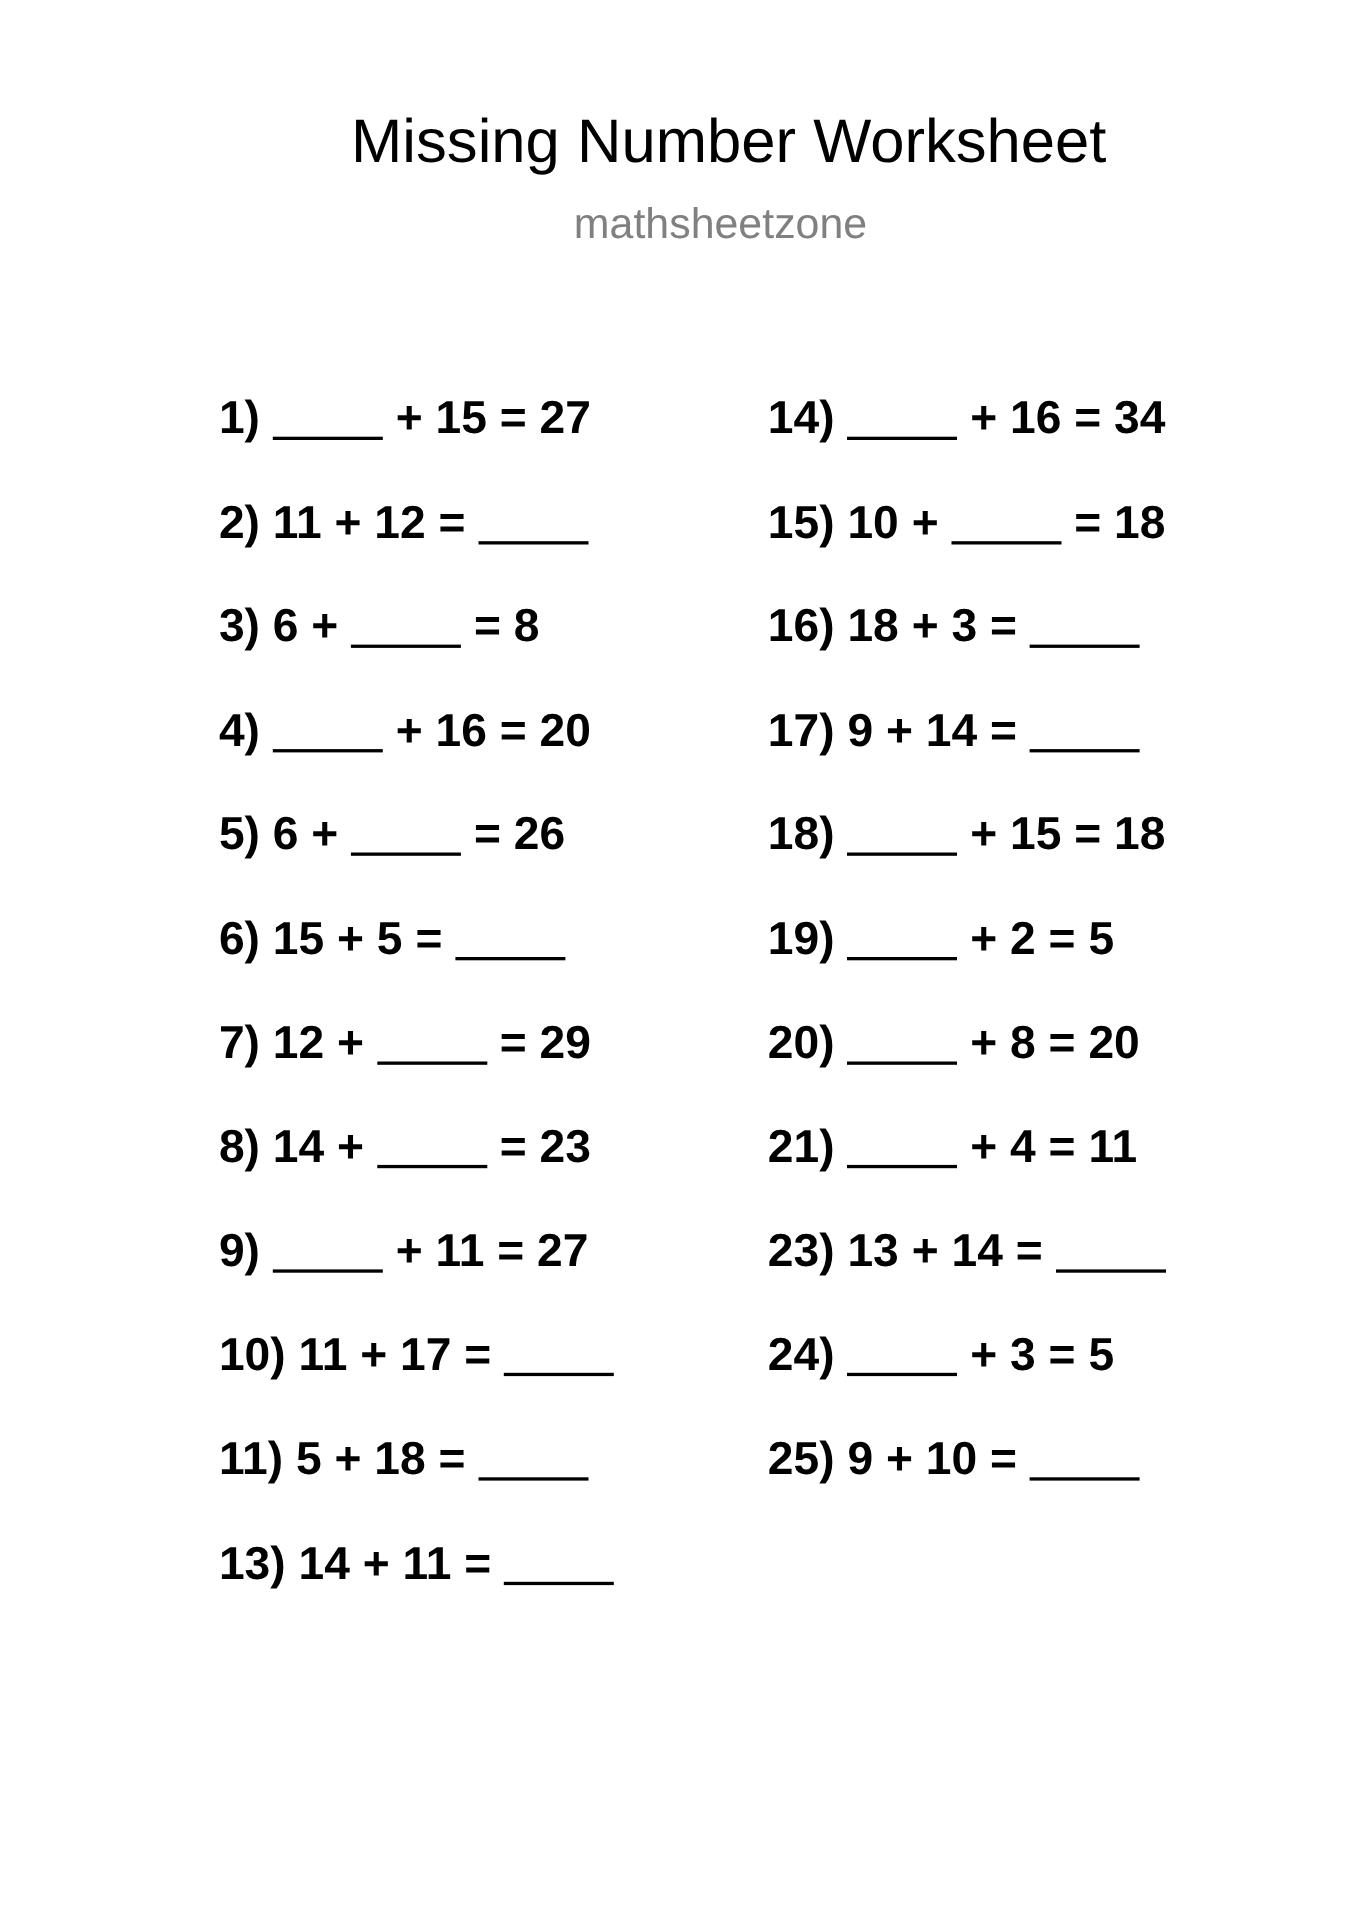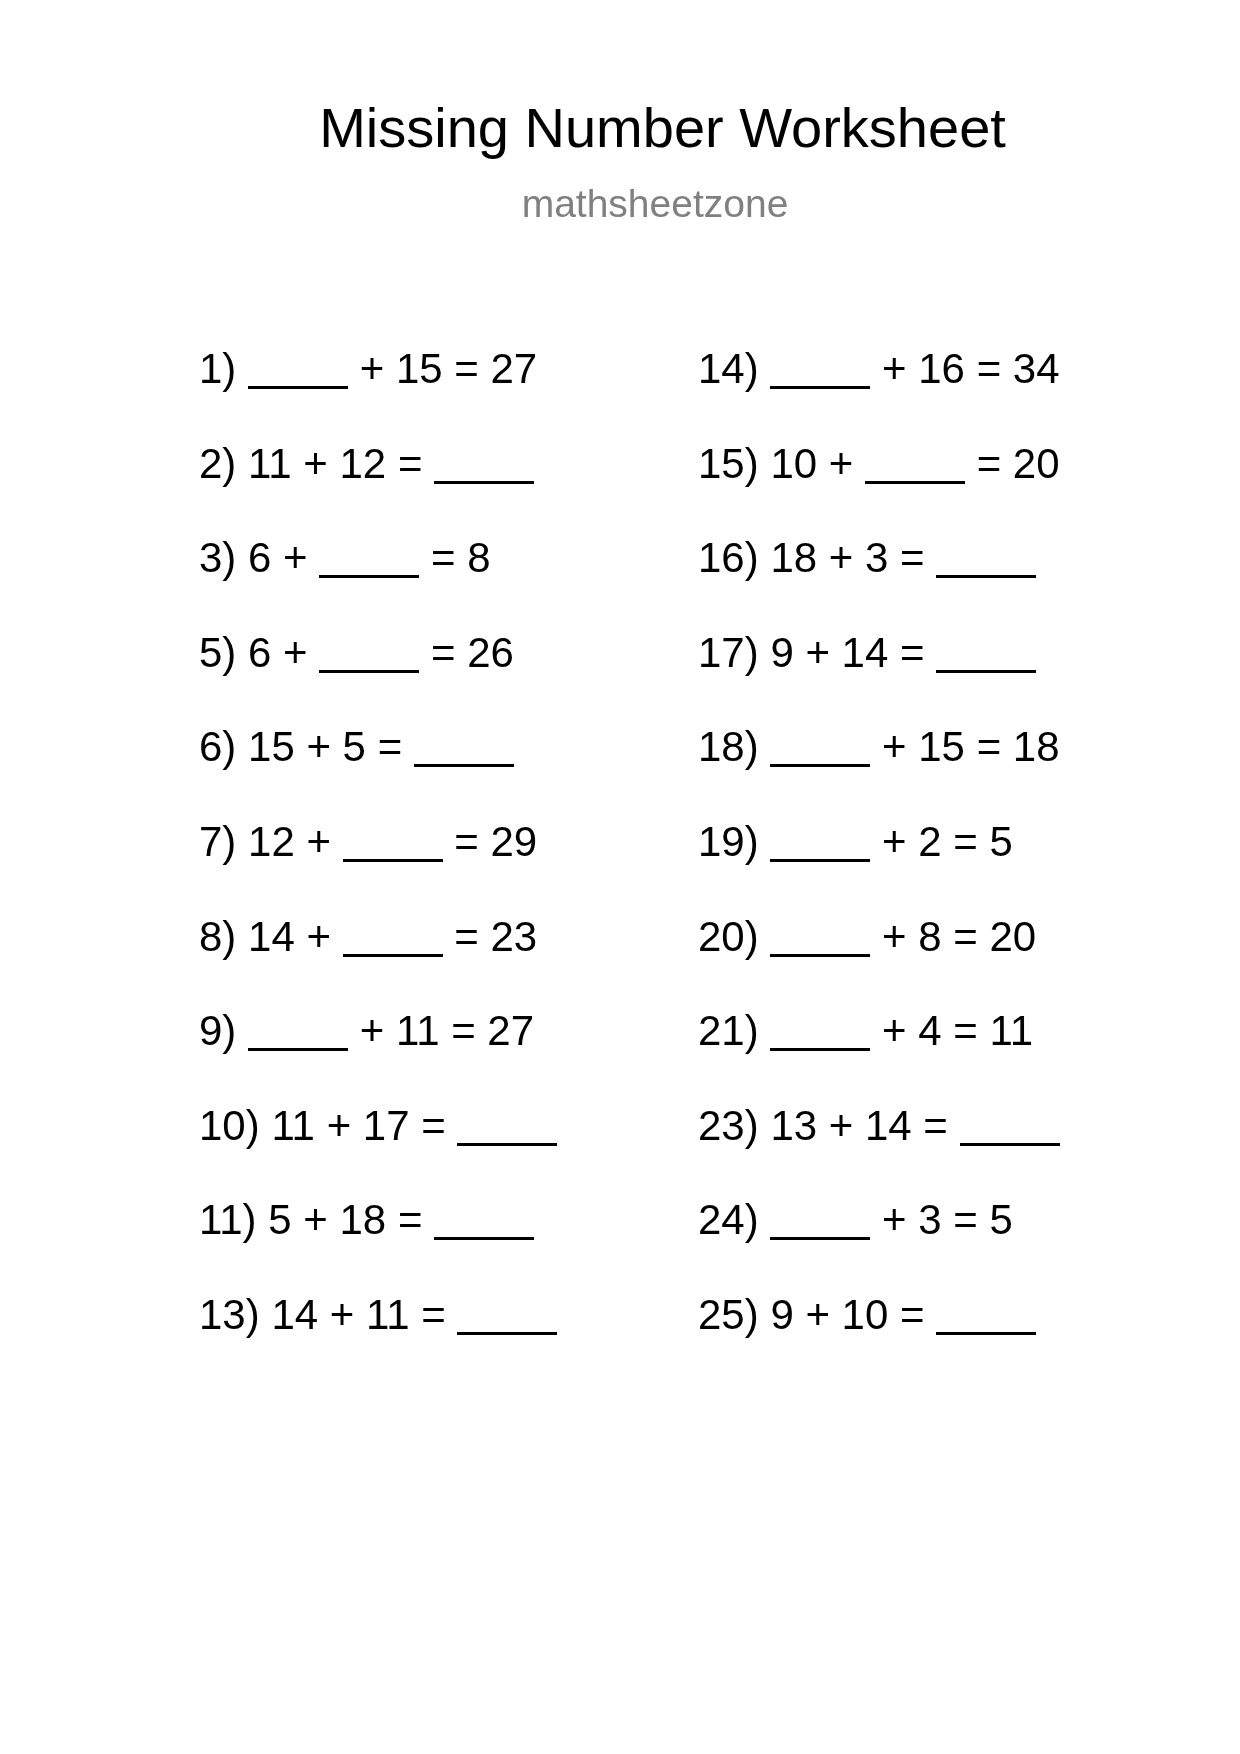--- a/index.html
+++ b/index.html
@@ -32,21 +32,22 @@
       left: 0;
       width: 1310px;
       top: 182px;
       text-align: center;
       font-size: 39px;
       line-height: 44px;
       color: #808080;
     }
     .column {
       position: absolute;
-      top: 345px;
+      top: 356px;
+      font-weight: bold;
     }
     .col-left { left: 199px; }
     .col-right { left: 698px; }
     .item {
       height: 94.6px;
       font-size: 42px;
       line-height: 48px;
       white-space: pre;
     }
     .blank {
@@ -60,32 +61,33 @@
 </head>
 <body>
 
 <h1 class="title">Missing Number Worksheet</h1>
 <div class="subtitle">mathsheetzone</div>
 
 <div class="column col-left">
     <div class="item"><span>1)</span> <span></span><span class="blank"></span> <span>+ 15 = 27</span></div>
     <div class="item"><span>2)</span> <span>11 + 12 =</span> <span class="blank"></span><span></span></div>
     <div class="item"><span>3)</span> <span>6 +</span> <span class="blank"></span> <span>= 8</span></div>
+    <div class="item"><span>4)</span> <span></span><span class="blank"></span> <span>+ 16 = 20</span></div>
     <div class="item"><span>5)</span> <span>6 +</span> <span class="blank"></span> <span>= 26</span></div>
     <div class="item"><span>6)</span> <span>15 + 5 =</span> <span class="blank"></span><span></span></div>
     <div class="item"><span>7)</span> <span>12 +</span> <span class="blank"></span> <span>= 29</span></div>
     <div class="item"><span>8)</span> <span>14 +</span> <span class="blank"></span> <span>= 23</span></div>
     <div class="item"><span>9)</span> <span></span><span class="blank"></span> <span>+ 11 = 27</span></div>
     <div class="item"><span>10)</span> <span>11 + 17 =</span> <span class="blank"></span><span></span></div>
     <div class="item"><span>11)</span> <span>5 + 18 =</span> <span class="blank"></span><span></span></div>
     <div class="item"><span>13)</span> <span>14 + 11 =</span> <span class="blank"></span><span></span></div>
   </div>
 <div class="column col-right">
     <div class="item"><span>14)</span> <span></span><span class="blank"></span> <span>+ 16 = 34</span></div>
-    <div class="item"><span>15)</span> <span>10 +</span> <span class="blank"></span> <span>= 20</span></div>
+    <div class="item"><span>15)</span> <span>10 +</span> <span class="blank"></span> <span>= 18</span></div>
     <div class="item"><span>16)</span> <span>18 + 3 =</span> <span class="blank"></span><span></span></div>
     <div class="item"><span>17)</span> <span>9 + 14 =</span> <span class="blank"></span><span></span></div>
     <div class="item"><span>18)</span> <span></span><span class="blank"></span> <span>+ 15 = 18</span></div>
     <div class="item"><span>19)</span> <span></span><span class="blank"></span> <span>+ 2 = 5</span></div>
     <div class="item"><span>20)</span> <span></span><span class="blank"></span> <span>+ 8 = 20</span></div>
     <div class="item"><span>21)</span> <span></span><span class="blank"></span> <span>+ 4 = 11</span></div>
     <div class="item"><span>23)</span> <span>13 + 14 =</span> <span class="blank"></span><span></span></div>
     <div class="item"><span>24)</span> <span></span><span class="blank"></span> <span>+ 3 = 5</span></div>
     <div class="item"><span>25)</span> <span>9 + 10 =</span> <span class="blank"></span><span></span></div>
   </div>

